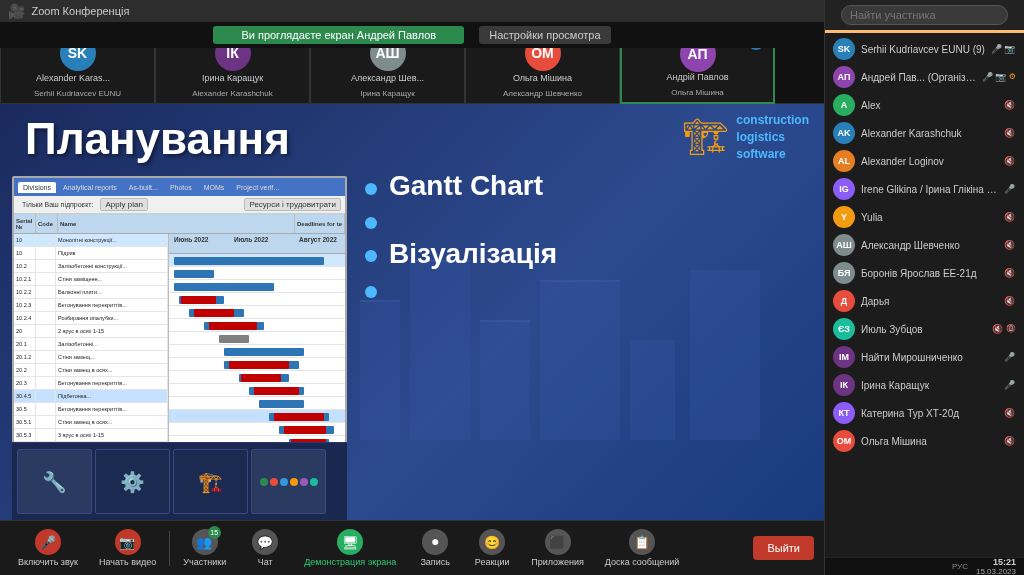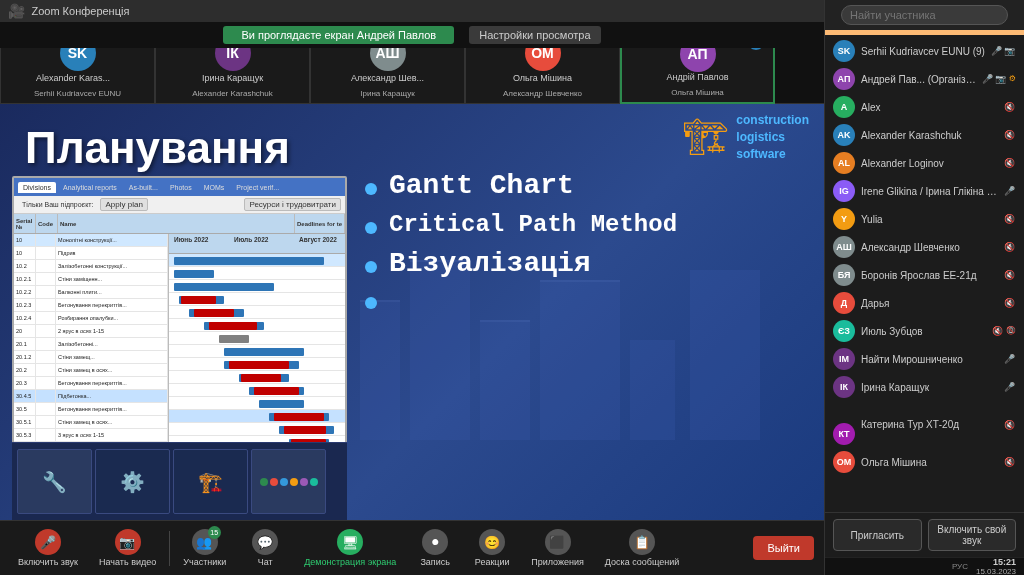--- a/index.html
+++ b/index.html
@@ -39,21 +39,21 @@
       height: 28px;
       display: flex;
       align-items: center;
       justify-content: center;
       gap: 20px;
       font-size: 11px;
       color: #ccc;
     }
     .notify-green {
       background: #2d8a4e;
-      padding: 3px 18px;
+      padding: 3px 28px;
       border-radius: 3px;
       color: white;
       font-size: 11px;
     }
     .notify-settings {
       background: #3a3a3a;
       padding: 3px 10px;
       border-radius: 3px;
       color: #ccc;
       font-size: 11px;
@@ -225,21 +225,20 @@
     }
 
     .slide-title {
       position: absolute;
       top: 15px;
       left: 30px;
       font-size: 42px;
       font-weight: bold;
       color: white;
       text-shadow: 2px 2px 4px rgba(0,0,0,0.5);
-      margin-top: 9px;
     }
 
     .logo-area {
       position: absolute;
       top: 10px;
       right: 20px;
       display: flex;
       align-items: center;
       gap: 8px;
     }
@@ -745,30 +744,29 @@
           <div style="width:8px;height:8px;background:#2d8a4e;border-radius:50%;"></div>
           <div style="width:8px;height:8px;background:#e74c3c;border-radius:50%;"></div>
           <div style="width:8px;height:8px;background:#3498db;border-radius:50%;"></div>
           <div style="width:8px;height:8px;background:#f39c12;border-radius:50%;"></div>
           <div style="width:8px;height:8px;background:#9b59b6;border-radius:50%;"></div>
           <div style="width:8px;height:8px;background:#1abc9c;border-radius:50%;"></div>
         </div>
       </div>
     </div>
 
-    <div class="bullets-area" style="position:absolute; top:65px; left:365px; right:10px; bottom:10px;font-family:Liberation Mono, monospace;">
+    <div class="bullets-area" style="position:absolute; top:65px; left:365px; right:10px; bottom:10px;">
 
       <div class="bullet-item" style="display:flex; align-items:center; margin-bottom:8px; gap:12px;">
         <div class="bullet-dot" style="width:12px; height:12px; background:#4db8ff; border-radius:50%; flex-shrink:0;"></div>
         <div class="bullet-text" style="font-size:28px; color:white; font-weight:bold;">Gantt Chart</div>
       </div>
 
       <div class="bullet-item" style="display:flex; align-items:center; margin-bottom:8px; gap:12px;">
         <div class="bullet-dot" style="width:12px; height:12px; background:#4db8ff; border-radius:50%; flex-shrink:0;"></div>
-        <div class="bullet-text" style="font-size:24px; color:white; font-weight:bold;">Critical Path Method</div>
       </div>
 
       <div class="bullet-item" style="display:flex; align-items:center; margin-bottom:8px; gap:12px;">
         <div class="bullet-dot" style="width:12px; height:12px; background:#4db8ff; border-radius:50%; flex-shrink:0;"></div>
         <div class="bullet-text" style="font-size:28px; color:white; font-weight:bold;">Візуалізація</div>
       </div>
 
       <div class="bullet-item" style="display:flex; align-items:flex-start; margin-bottom:4px; gap:12px;">
         <div class="bullet-dot" style="width:12px; height:12px; background:#4db8ff; border-radius:50%; flex-shrink:0; margin-top:8px;"></div>
       </div>
@@ -831,21 +829,21 @@
     <div style="flex:1;"></div>
 
     <button class="end-meeting-btn">Выйти</button>
   </div>
 
 </div>
 
 <div class="right-panel">
 
 
-  <div style="padding:5px 16px; background:#222; border-bottom:5px solid #fdba74;">
+  <div style="padding:5px 16px; background:#222; border-bottom:3px solid #fdba74;">
     <input type="text" class="search-input" placeholder="Найти участника" style="">
   </div>
 
   <div class="participants-list">
 
     <div class="participant-item">
       <div class="avatar" style="background:#2980b9;">SK</div>
       <span class="participant-name">Serhii Kudriavcev EUNU (9)</span>
       <div class="participant-icons">
         <span>🎤</span>
@@ -946,40 +944,36 @@
 
     <div class="participant-item">
       <div class="avatar" style="background:#6c3483;">ІК</div>
       <span class="participant-name">Ірина Каращук</span>
       <div class="participant-icons">
         <span>🎤</span>
       </div>
     </div>
 
     <div class="participant-item">
-      <div class="avatar" style="background:#a21caf;margin-top:19px;">КТ</div>
+      <div class="avatar" style="background:#8b5cf6;">КТ</div>
       <span class="participant-name">Катерина Тур ХТ-20д</span>
       <div class="participant-icons">
         <span class="muted">🔇</span>
       </div>
     </div>
 
     <div class="participant-item">
       <div class="avatar" style="background:#e74c3c;">ОМ</div>
       <span class="participant-name">Ольга Мішина</span>
       <div class="participant-icons">
         <span class="muted">🔇</span>
       </div>
     </div>
   </div>
 
-  <div class="panel-bottom-btns">
-    <button class="invite-btn">Пригласить</button>
-    <button class="mute-all-btn">Включить свой звук</button>
-  </div>
 
   <div style="height:18px; background:#111; border-top:1px solid #222; display:flex; align-items:center; justify-content:flex-end; padding:0 8px; gap:8px;">
     <span style="font-size:8px; color:#888;">РУС</span>
     <div style="text-align:right;">
       <div style="font-size:9px; color:#ccc; font-weight:bold;">15:21</div>
       <div style="font-size:8px; color:#aaa;">15.03.2023</div>
     </div>
   </div>
 </div>
 

